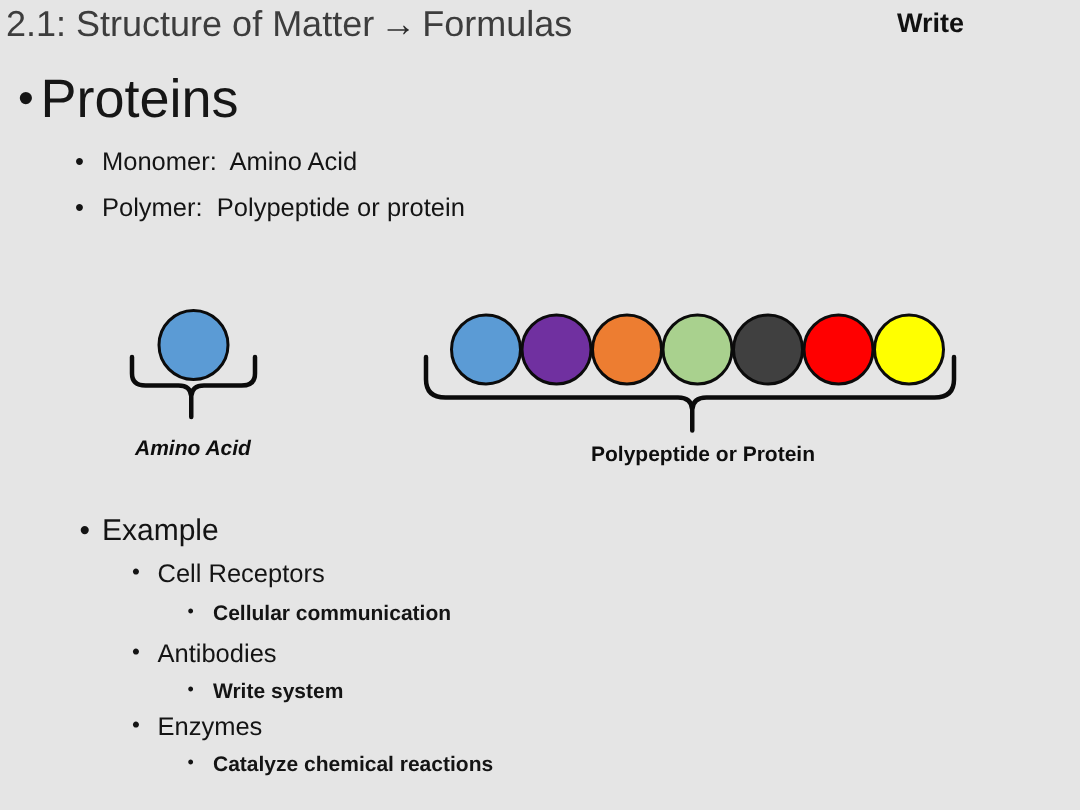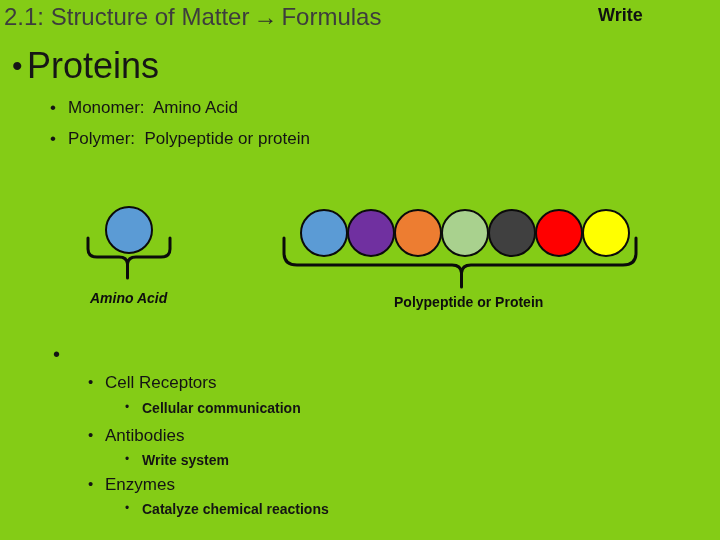--- a/index.html
+++ b/index.html
@@ -1,19 +1,19 @@
 <!DOCTYPE html>
 <html><head>
 <meta charset="utf-8">
 <style>
   html,body{margin:0;padding:0;background:#ffffff;}
   .slide{
     position:relative;
     width:720px;height:540px;
-    background:#84cc16;
+    background:#e5e5e5;
     font-family:"Liberation Sans", sans-serif;
     color:#1c1c1c;
     overflow:hidden;
   }
   .abs{position:absolute;}
   
   .slide-title{
     left:4px;top:3px;
     font-size:24px;line-height:1.15;
     color:#3d3d3d;font-weight:400;
@@ -111,20 +111,21 @@
   <svg class="abs braces" width="720" height="540" viewBox="0 0 720 540" fill="none">
     <path d="M88 238 V249 Q88 257 97 257 H119 Q127 257 127.5 264 V278 M127.5 264 Q128 257 136 257 H161 Q170 257 170 249 V238" stroke="#0b0b0b" stroke-width="3" stroke-linecap="round" stroke-linejoin="round"></path>
     <path d="M284 238 V253 Q284 265 297 265 H452 Q461 265 461.5 273 V287 M461.5 273 Q462 265 471 265 H623 Q636 265 636 253 V238" stroke="#0b0b0b" stroke-width="3" stroke-linecap="round" stroke-linejoin="round"></path>
   </svg>
 
   <div class="abs diagram-label" id="amino-label">Amino Acid</div>
   <div class="abs diagram-label" id="poly-label">Polypeptide or Protein</div>
 
   <div class="abs ex-line" id="ex-heading">
     <span class="blt">•</span>
+    <span>Example</span>
   </div>
 
   <div class="abs ex-line ex-lvl2" id="ex-cell">
     <span class="blt">•</span>
     <span>Cell Receptors</span>
   </div>
   <div class="abs ex-line ex-lvl3" id="ex-cell-detail">
     <span class="blt">•</span>
     <span>Cellular communication</span>
   </div>

